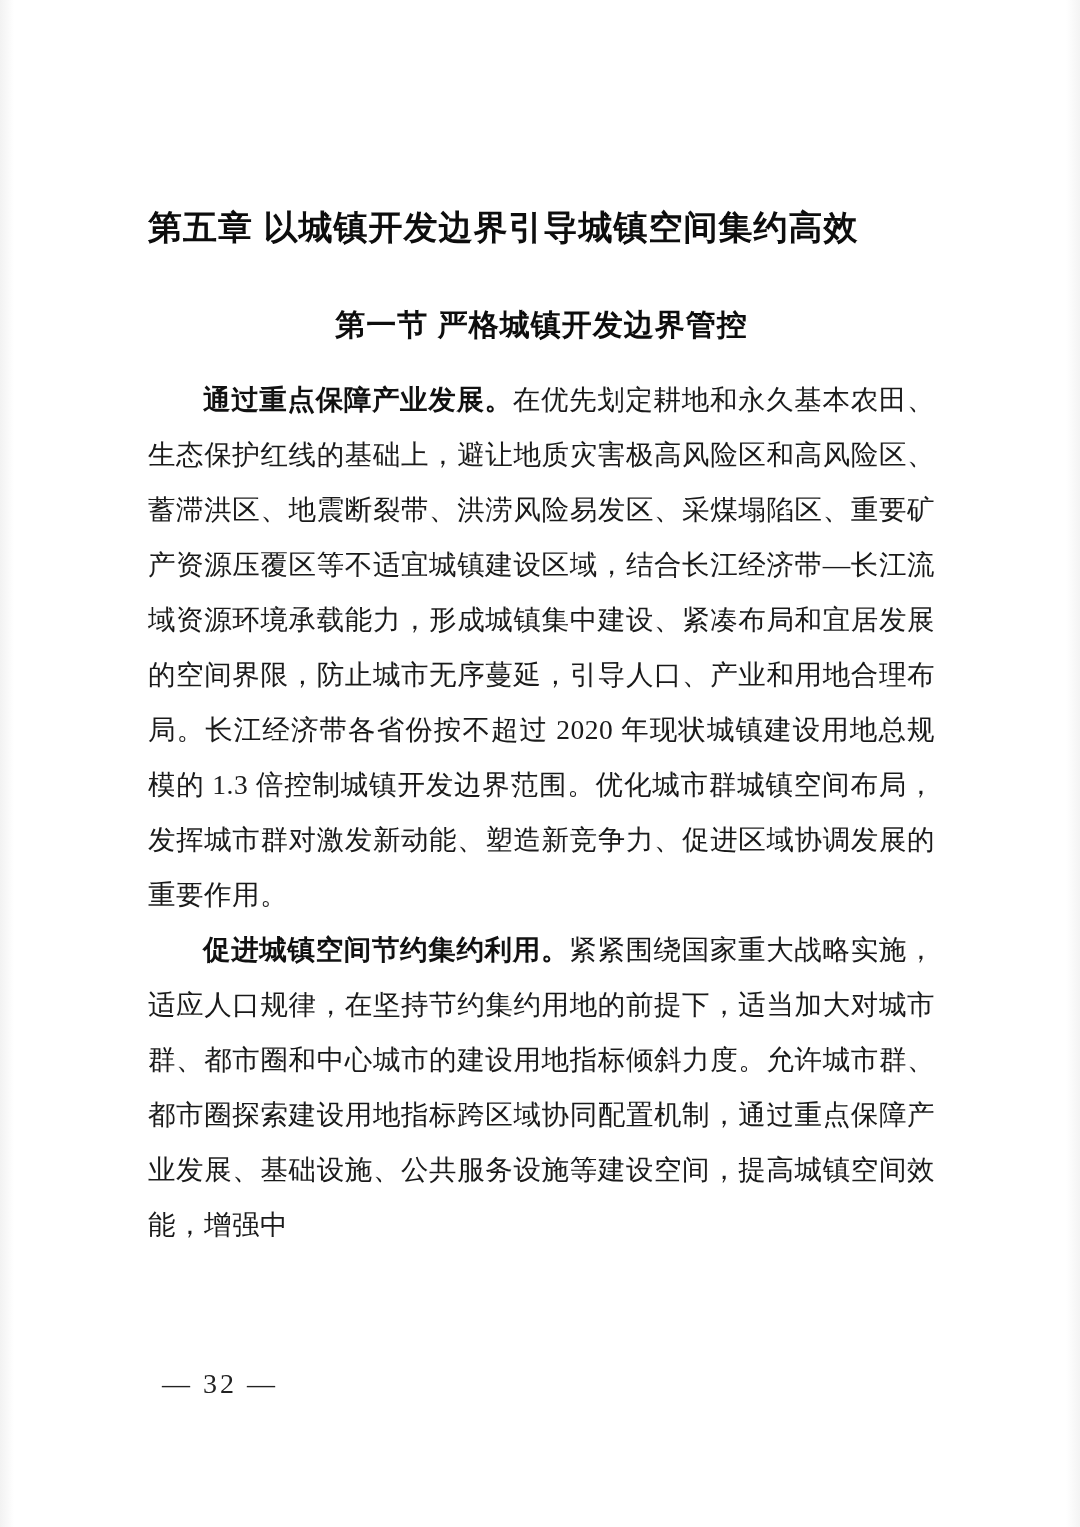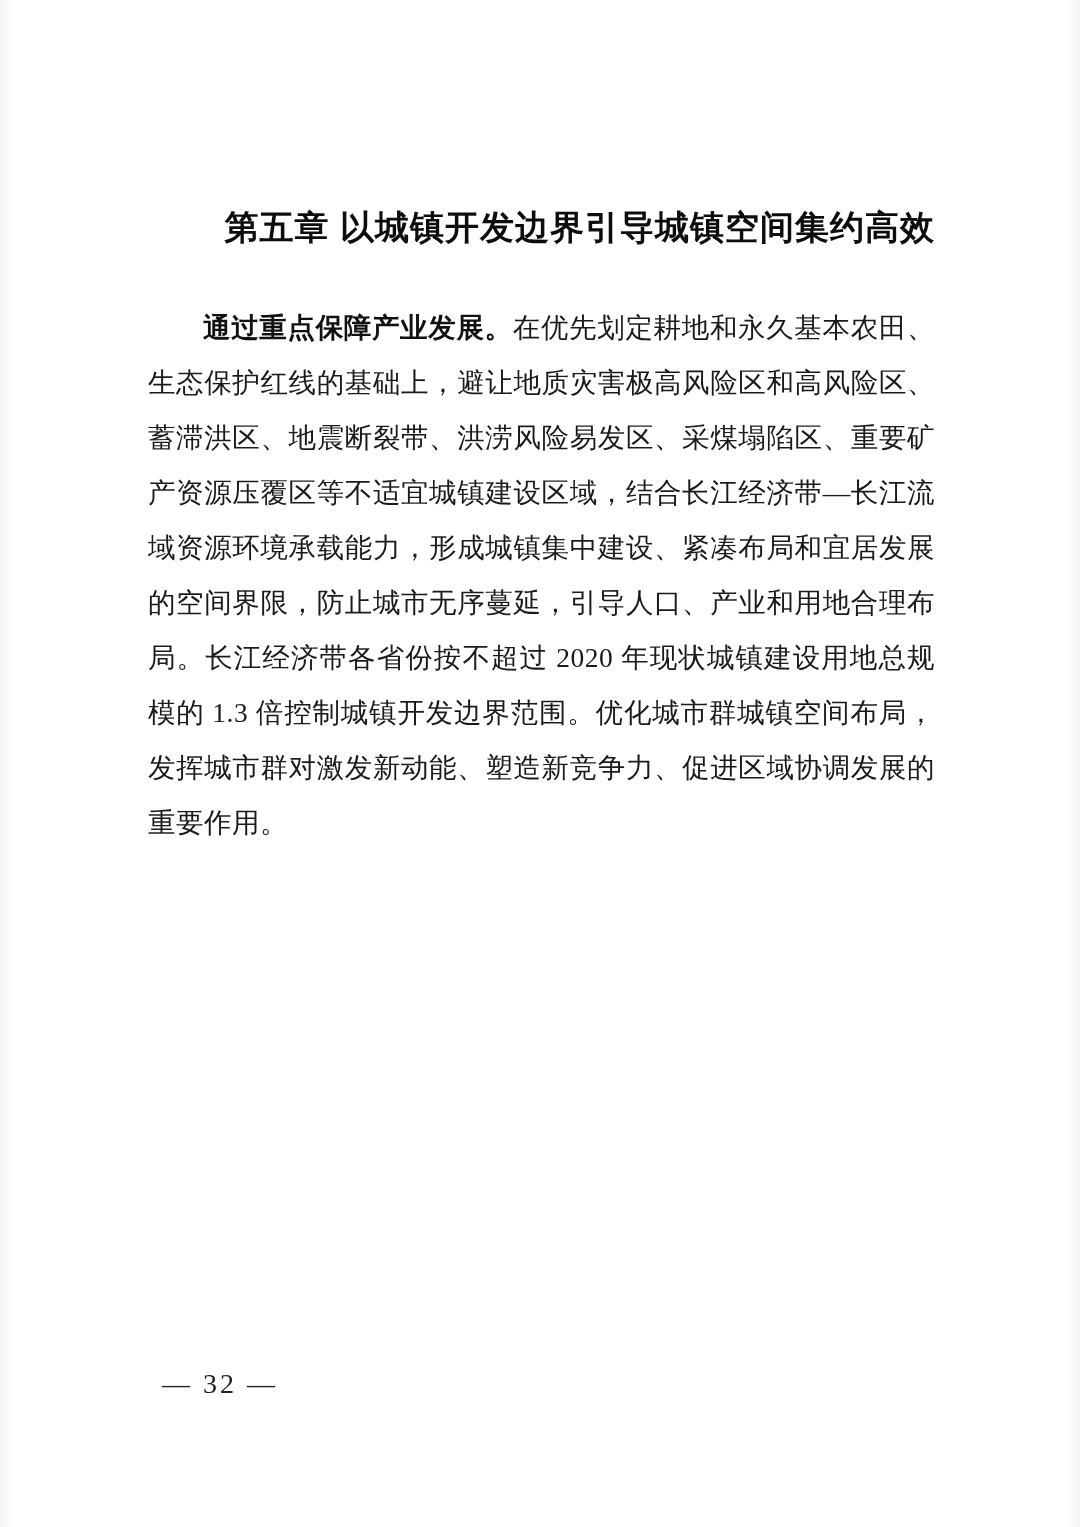--- a/index.html
+++ b/index.html
@@ -20,21 +20,21 @@
     inset: 0;
     padding: 200px 145px 0 148px;
     box-sizing: border-box;
     background: linear-gradient(to right, #f2f2f2 0px, #ffffff 14px, #ffffff 1066px, #f4f4f4 1080px);
   }
   .chapter-title {
     font-family: "Liberation Sans", "DejaVu Sans", sans-serif;
     font-size: 34px;
     font-weight: 700;
     color: #0d0d0d;
-    text-align: right;
+    text-align: left;
     line-height: 55px;
     margin: 0 0 45px 0;
     letter-spacing: 1px;
   }
   .para {
     font-size: 27.5px;
     line-height: 55px;
     letter-spacing: 0.5px;
     text-align: justify;
     text-justify: inter-character;
@@ -68,19 +68,21 @@
   }
 </style>
 </head>
 <body>
 
 <div class="page">
 
   <h1 class="chapter-title">第五章 以城镇开发边界引导城镇空间集约高效</h1>
 
 
+  <h2 class="section-heading">第一节 严格城镇开发边界管控</h2>
 
   <p class="para"><strong class="lead">通过重点保障产业发展。</strong><span>在优先划定耕地和永久基本农田、生态保护红线的基础上，避让地质灾害极高风险区和高风险区、蓄滞洪区、地震断裂带、洪涝风险易发区、采煤塌陷区、重要矿产资源压覆区等不适宜城镇建设区域，结合长江经济带—长江流域资源环境承载能力，形成城镇集中建设、紧凑布局和宜居发展的空间界限，防止城市无序蔓延，引导人口、产业和用地合理布局。长江经济带各省份按不超过 2020 年现状城镇建设用地总规模的 1.3 倍控制城镇开发边界范围。优化城市群城镇空间布局，发挥城市群对激发新动能、塑造新竞争力、促进区域协调发展的重要作用。</span></p>
 
+  <p class="para"><strong class="lead">促进城镇空间节约集约利用。</strong><span>紧紧围绕国家重大战略实施，适应人口规律，在坚持节约集约用地的前提下，适当加大对城市群、都市圈和中心城市的建设用地指标倾斜力度。允许城市群、都市圈探索建设用地指标跨区域协同配置机制，通过重点保障产业发展、基础设施、公共服务设施等建设空间，提高城镇空间效能，增强中</span></p>
 
   <div class="page-footer">— 32 —</div>
 
 </div>
 
 </body></html>

